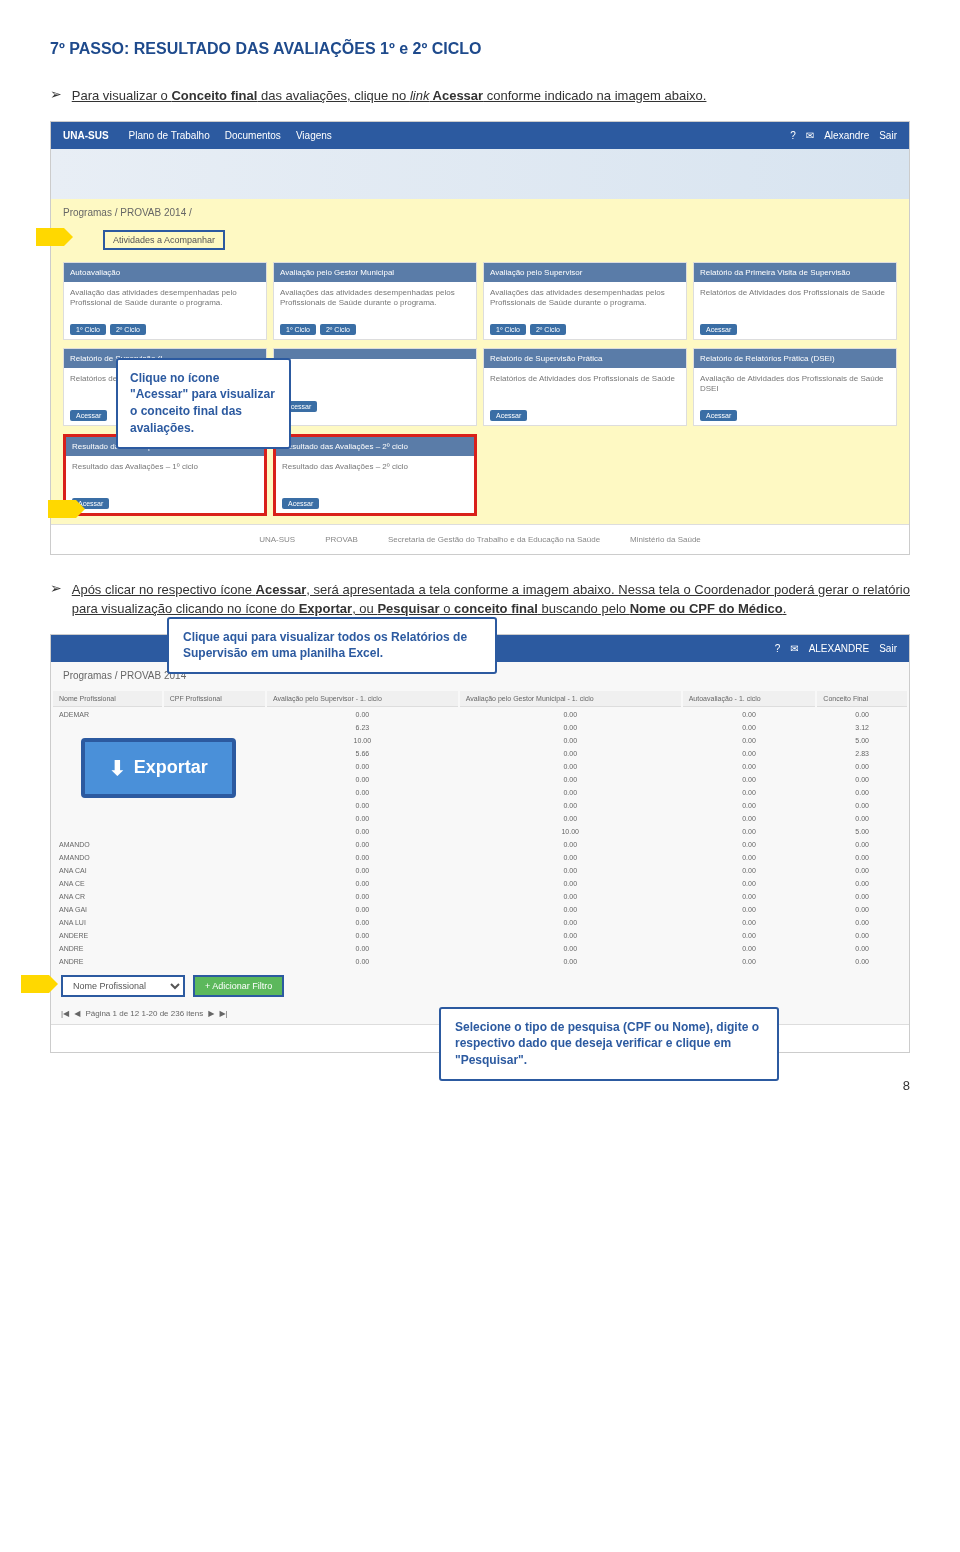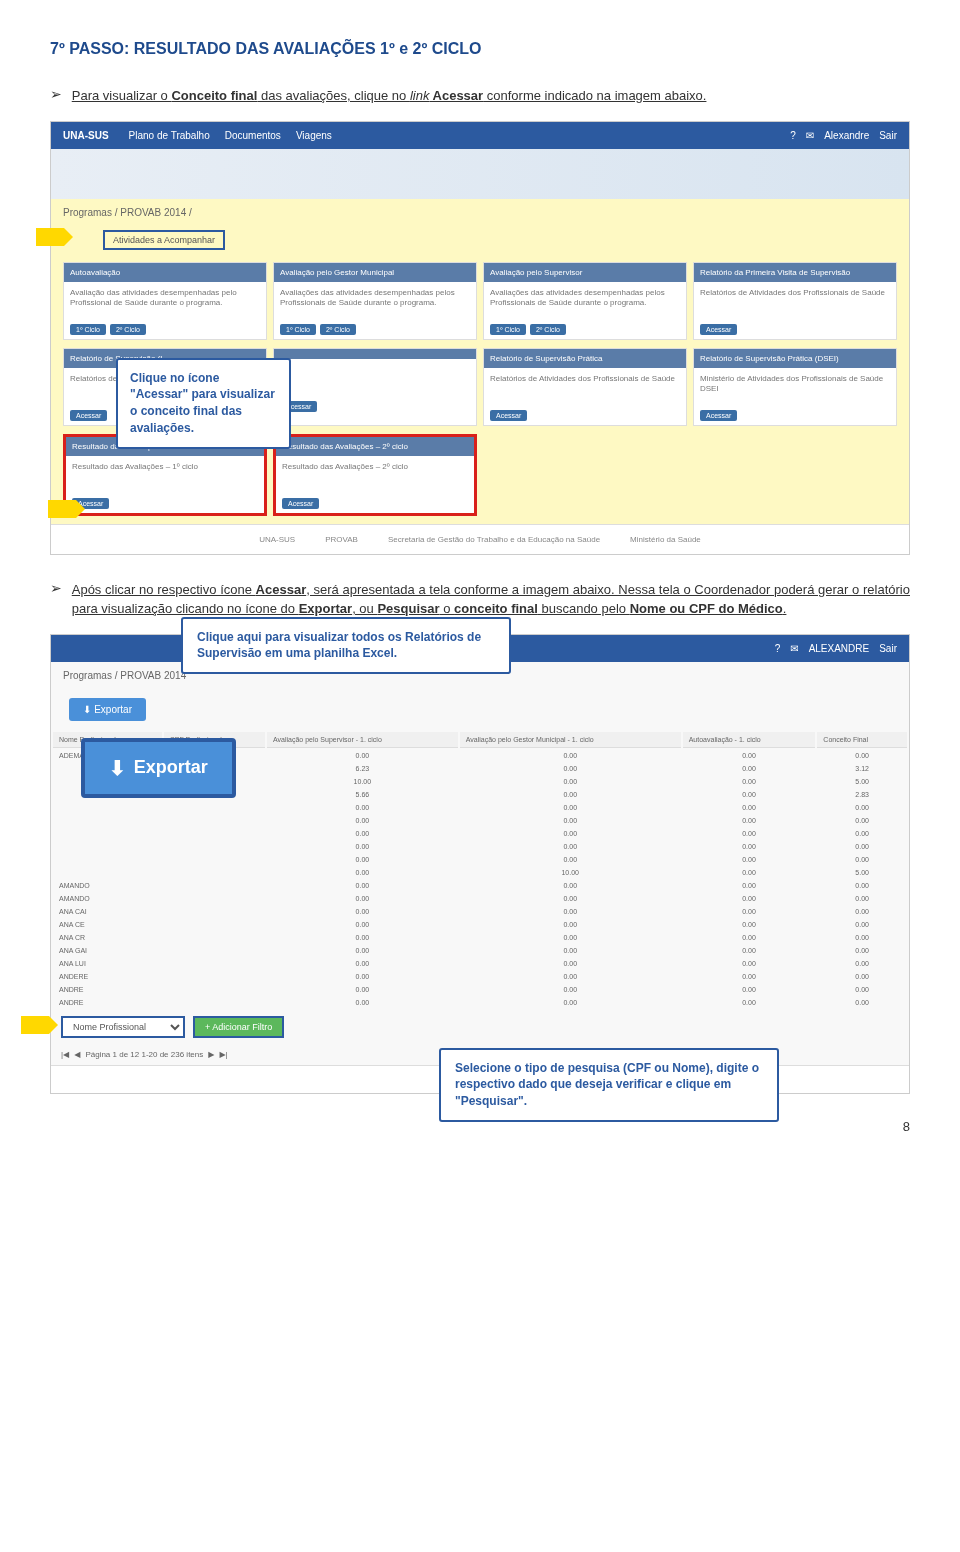--- a/index.html
+++ b/index.html
@@ -146,22 +146,22 @@
           </div>
         </div>
         <div class="card ">
     <div class="card-header">Relatório de Supervisão Prática</div>
     <div class="card-body">Relatórios de Atividades dos Profissionais de Saúde</div>
     <div class="card-footer">
             <span class="card-btn">Acessar</span>
           </div>
         </div>
         <div class="card ">
-    <div class="card-header">Relatório de Supervisão Prática (DSEI)</div>
-    <div class="card-body">Ministério de Atividades dos Profissionais de Saúde DSEI</div>
+    <div class="card-header">Relatório de Relatórios Prática (DSEI)</div>
+    <div class="card-body">Avaliação de Atividades dos Profissionais de Saúde DSEI</div>
     <div class="card-footer">
             <span class="card-btn">Acessar</span>
           </div>
         </div>
       </div>
   </div>
 
   <div class="cards-grid" id="cards-row3" style="grid-template-columns: repeat(4, 1fr); padding-top:0; position:relative;">
     <span class="yellow-arrow" style="top:66px; left:-3px;"></span>
   <div class="card red-box">
@@ -191,35 +191,32 @@
 </div>
 
 <div class="bullet-item">
   <span class="bullet-arrow">➢</span>
   <div class="bullet-text">
     <span>Após clicar no respectivo ícone </span><b>Acessar</b><span>, será apresentada a tela conforme a imagem abaixo. Nessa tela o Coordenador poderá gerar o relatório para visualização clicando no ícone do </span><b>Exportar</b><span>, ou </span><b>Pesquisar</b><span> o </span><b>conceito final</b><span> buscando pelo </span><b>Nome ou CPF do Médico</b><span>.</span>
   </div>
 </div>
 
 <div class="screenshot ss2" style="position:relative;">
-  <div class="callout2" style="left:130px; top:-18px;">Clique aqui para visualizar todos os Relatórios de Supervisão em uma planilha Excel.</div>
+  <div class="callout2" style="left:116px; top:-18px;">Clique aqui para visualizar todos os Relatórios de Supervisão em uma planilha Excel.</div>
 
   <div class="blue-header">
     <div class="right">
       <span>?</span>
       <span>✉</span>
       <span>ALEXANDRE</span>
       <span>Sair</span>
     </div>
   </div>
   <div class="breadcrumb">Programas / PROVAB 2014</div>
 
-  <div style="padding:4px 8px;">
-    <span class="export-btn">⬇ <span>Exportar</span></span>
-  </div>
 
   <table class="data-table">
     <thead>
         <tr id="table-head-row">
           <th>Nome Profissional</th>
           <th>CPF Profissional</th>
           <th>Avaliação pelo Supervisor - 1. ciclo</th>
           <th>Avaliação pelo Gestor Municipal - 1. ciclo</th>
           <th>Autoavaliação - 1. ciclo</th>
           <th>Conceito Final</th>

